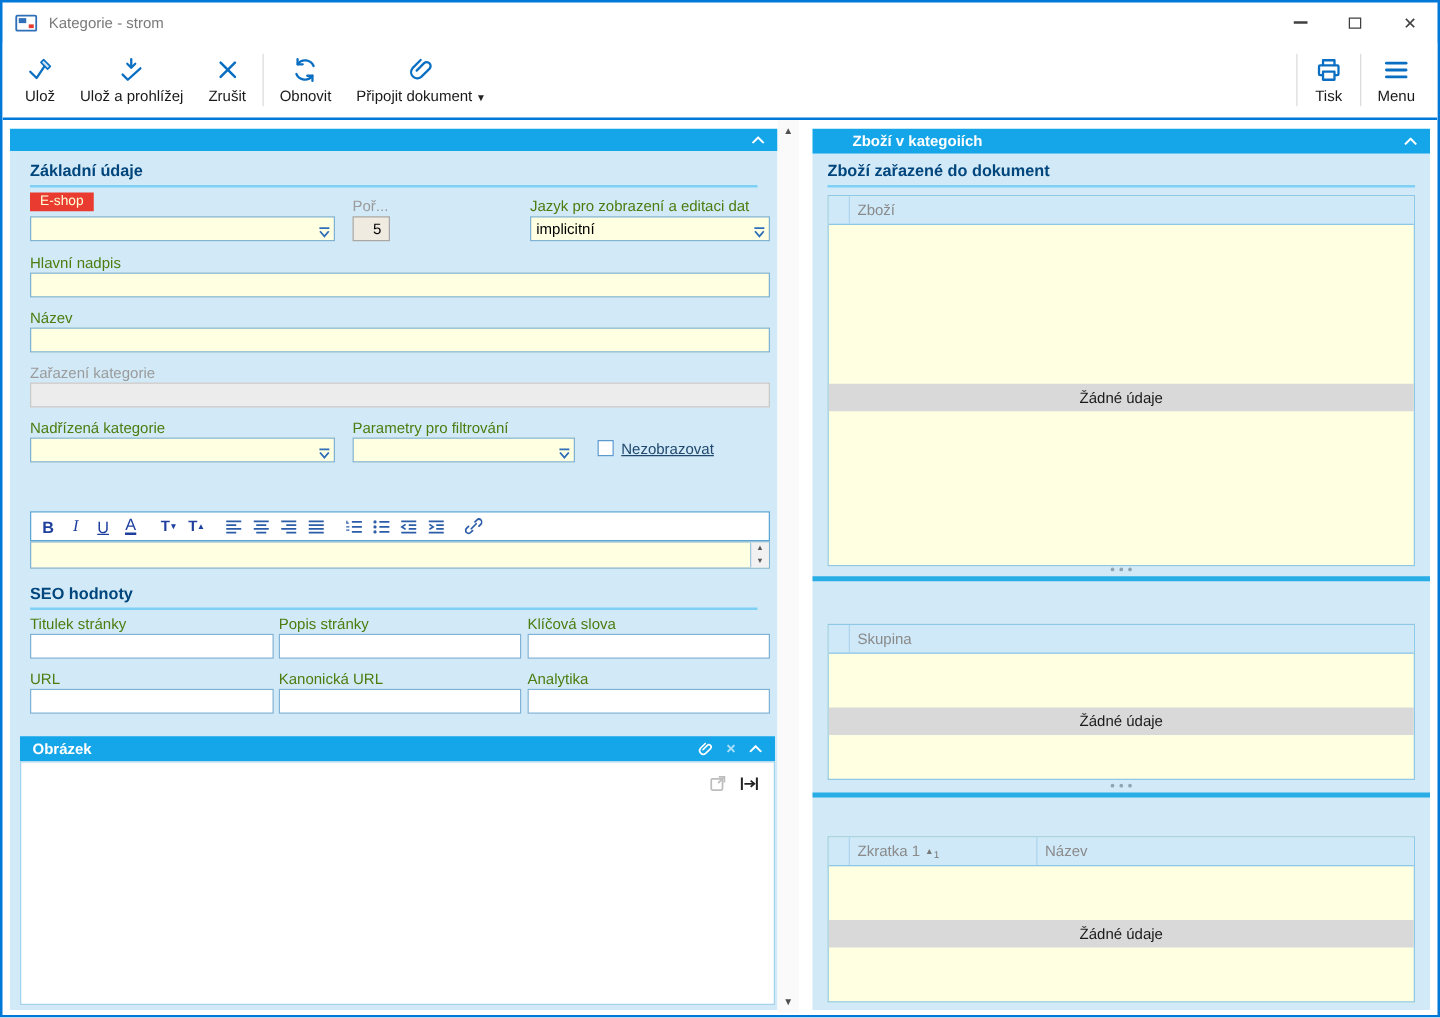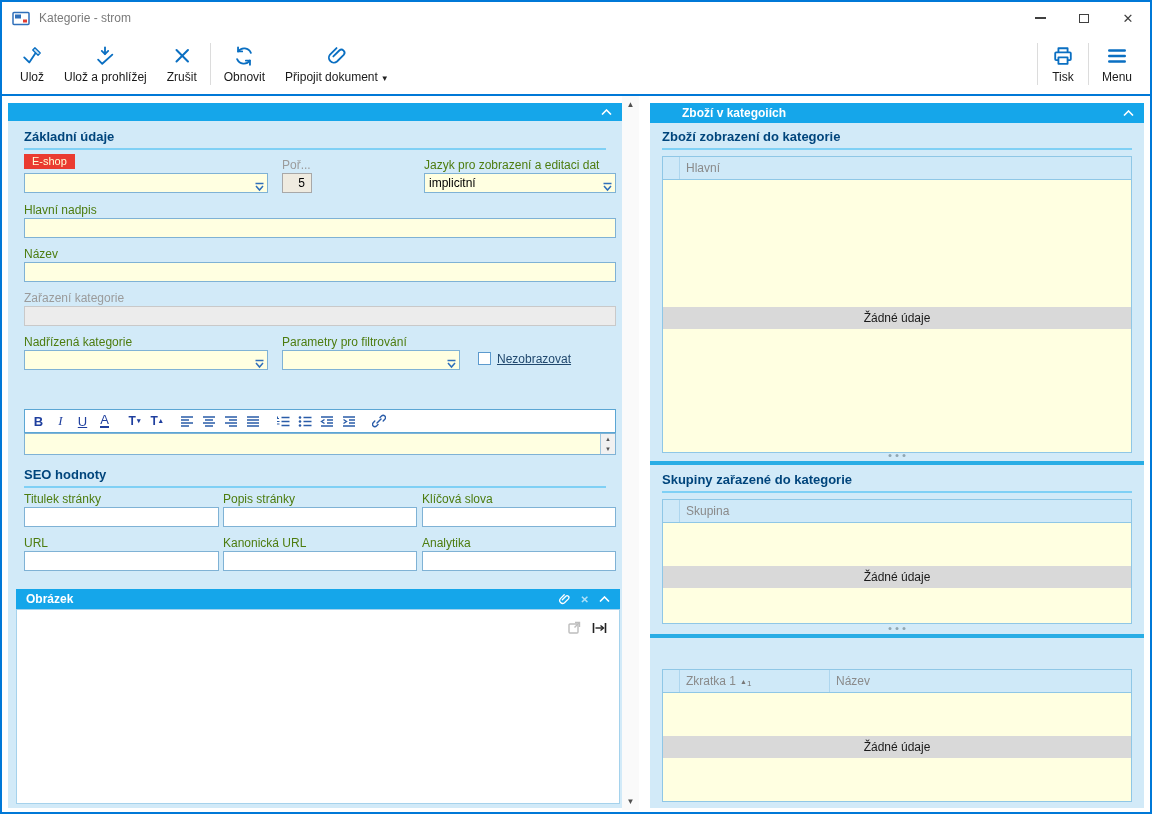--- a/index.html
+++ b/index.html
@@ -395,37 +395,36 @@
     <div class="cyan-header" style="height:20px;padding-left:32px;">
       <span>Zboží v kategoiích</span>
       <span class="chevron" style="margin-left:auto;display:flex;">
         <svg width="11" height="6" viewBox="0 0 11 6">
             <path d="M1 5.5 L5.5 1 L10 5.5" fill="none" stroke="#fff" stroke-width="1.6"></path>
           </svg>
       </span>
     </div>
     <div class="panel-body" style="top:20px;">
 
-      <div class="sect" style="left:12px;top:6px;width:470px;">Zboží zobrazení do kategorie</div>
+      <div class="sect" style="left:12px;top:6px;width:470px;">Zboží zařazené do dokument</div>
       <div class="grid" style="left:12px;top:33px;width:470px;height:297px;">
         <div class="grid-head">
           <div class="grid-iconcol"></div>
-          <div class="grid-col">Hlavní</div>
+          <div class="grid-col">Zboží</div>
         </div>
         <div class="empty-row" style="top:150px;">Žádné údaje</div>
       </div>
 
       <div class="dots" style="top:331px;">
           <span class="dot"></span>
           <span class="dot"></span>
           <span class="dot"></span>
         </div>
       <div class="hsep" style="top:338px;"></div>
 
-      <div class="sect" style="left:12px;top:349px;width:470px;">Skupiny zařazené do kategorie</div>
       <div class="grid" style="left:12px;top:376px;width:470px;height:125px;">
         <div class="grid-head">
           <div class="grid-iconcol"></div>
           <div class="grid-col">Skupina</div>
         </div>
         <div class="empty-row" style="top:66px;">Žádné údaje</div>
       </div>
 
       <div class="dots" style="top:504px;">
           <span class="dot"></span>

